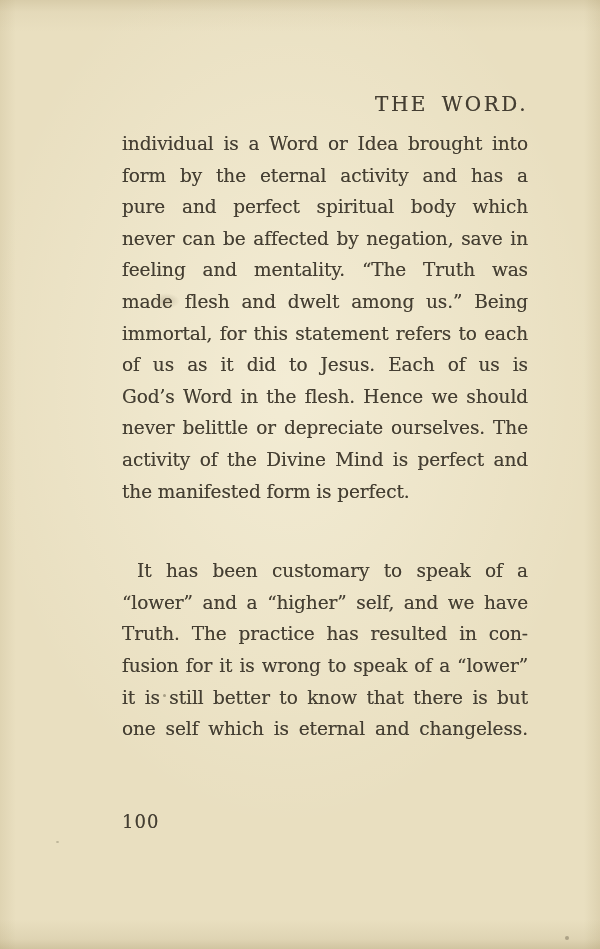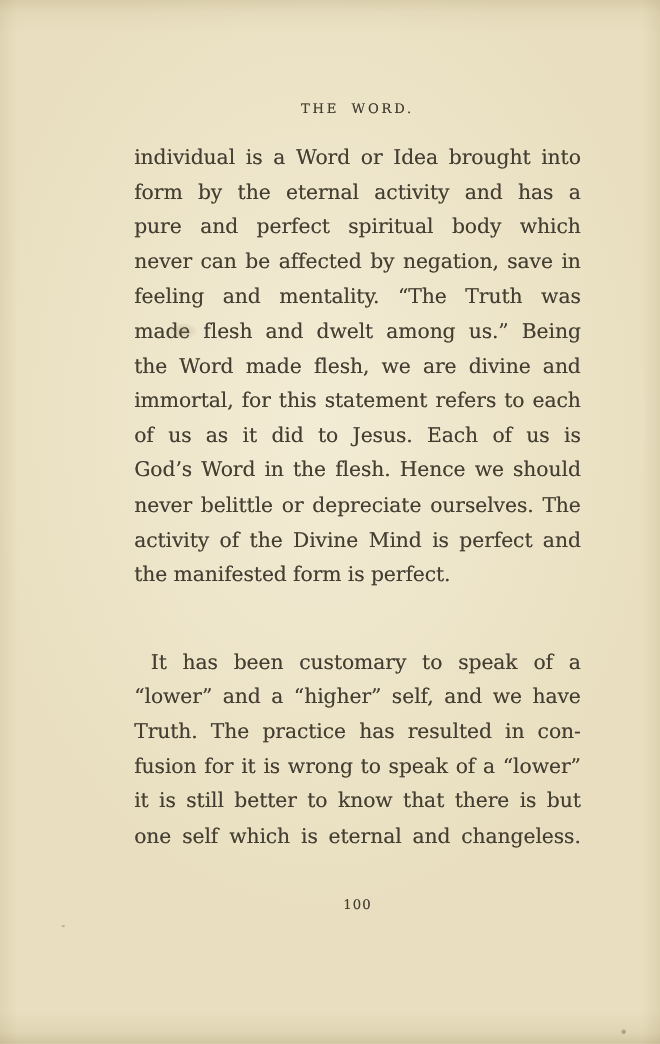--- a/index.html
+++ b/index.html
@@ -19,22 +19,22 @@
       radial-gradient(ellipse 430px 620px at 48% 40%, rgba(255,252,238,0.45), rgba(255,252,238,0) 72%),
       var(--paper, #e9dfc0);
     font-family: "DejaVu Serif", "Liberation Serif", serif;
     color: var(--ink, #443e32);
   }
   .running-head {
     position: absolute;
     top: 92px;
     left: 122px;
     width: 406px;
-    text-align: center;
-    font-size: 12px;
+    text-align: right;
+    font-size: 20px;
     letter-spacing: 2.5px;
     word-spacing: 5px;
     text-shadow: 0 0 0.6px rgba(68,62,50,0.65);
   }
   .body-text {
     position: absolute;
     top: 128px;
     left: 122px;
     width: 406px;
     font-size: 18.5px;
@@ -48,22 +48,22 @@
     text-align-last: justify;
     white-space: normal;
   }
   .tl.short { text-align-last: left; }
   .tl.indent { text-indent: 15px; margin-top: 48px; }
   .page-number {
     position: absolute;
     top: 810px;
     left: 122px;
     width: 406px;
-    text-align: center;
-    font-size: 12px;
+    text-align: left;
+    font-size: 18px;
     line-height: 24px;
     letter-spacing: 1px;
     text-shadow: 0 0 0.6px rgba(68,62,50,0.6);
   }
   .speck {
     position: absolute;
     background: #6e6650;
     border-radius: 50%;
   }
   .speck-a { left: 163px; top: 694px; width: 3px; height: 3px; opacity: 0.55; }
@@ -86,21 +86,20 @@
   <div class="running-head">THE WORD.</div>
 
   <div class="body-text">
     <div class="para">
       <div class="tl">individual is a Word or Idea brought into</div>
       <div class="tl">form by the eternal activity and has a</div>
       <div class="tl">pure and perfect spiritual body which</div>
       <div class="tl">never can be affected by negation, save in</div>
       <div class="tl">feeling and mentality. “The Truth was</div>
       <div class="tl">made flesh and dwelt among us.” Being</div>
-      <div class="tl">the Word made flesh, we are divine and</div>
       <div class="tl">immortal, for this statement refers to each</div>
       <div class="tl">of us as it did to Jesus. Each of us is</div>
       <div class="tl">God’s Word in the flesh. Hence we should</div>
       <div class="tl">never belittle or depreciate ourselves. The</div>
       <div class="tl">activity of the Divine Mind is perfect and</div>
       <div class="tl short">the manifested form is perfect.</div>
     </div>
     <div class="para">
       <div class="tl indent">It has been customary to speak of a</div>
       <div class="tl">“lower” and a “higher” self, and we have</div>

